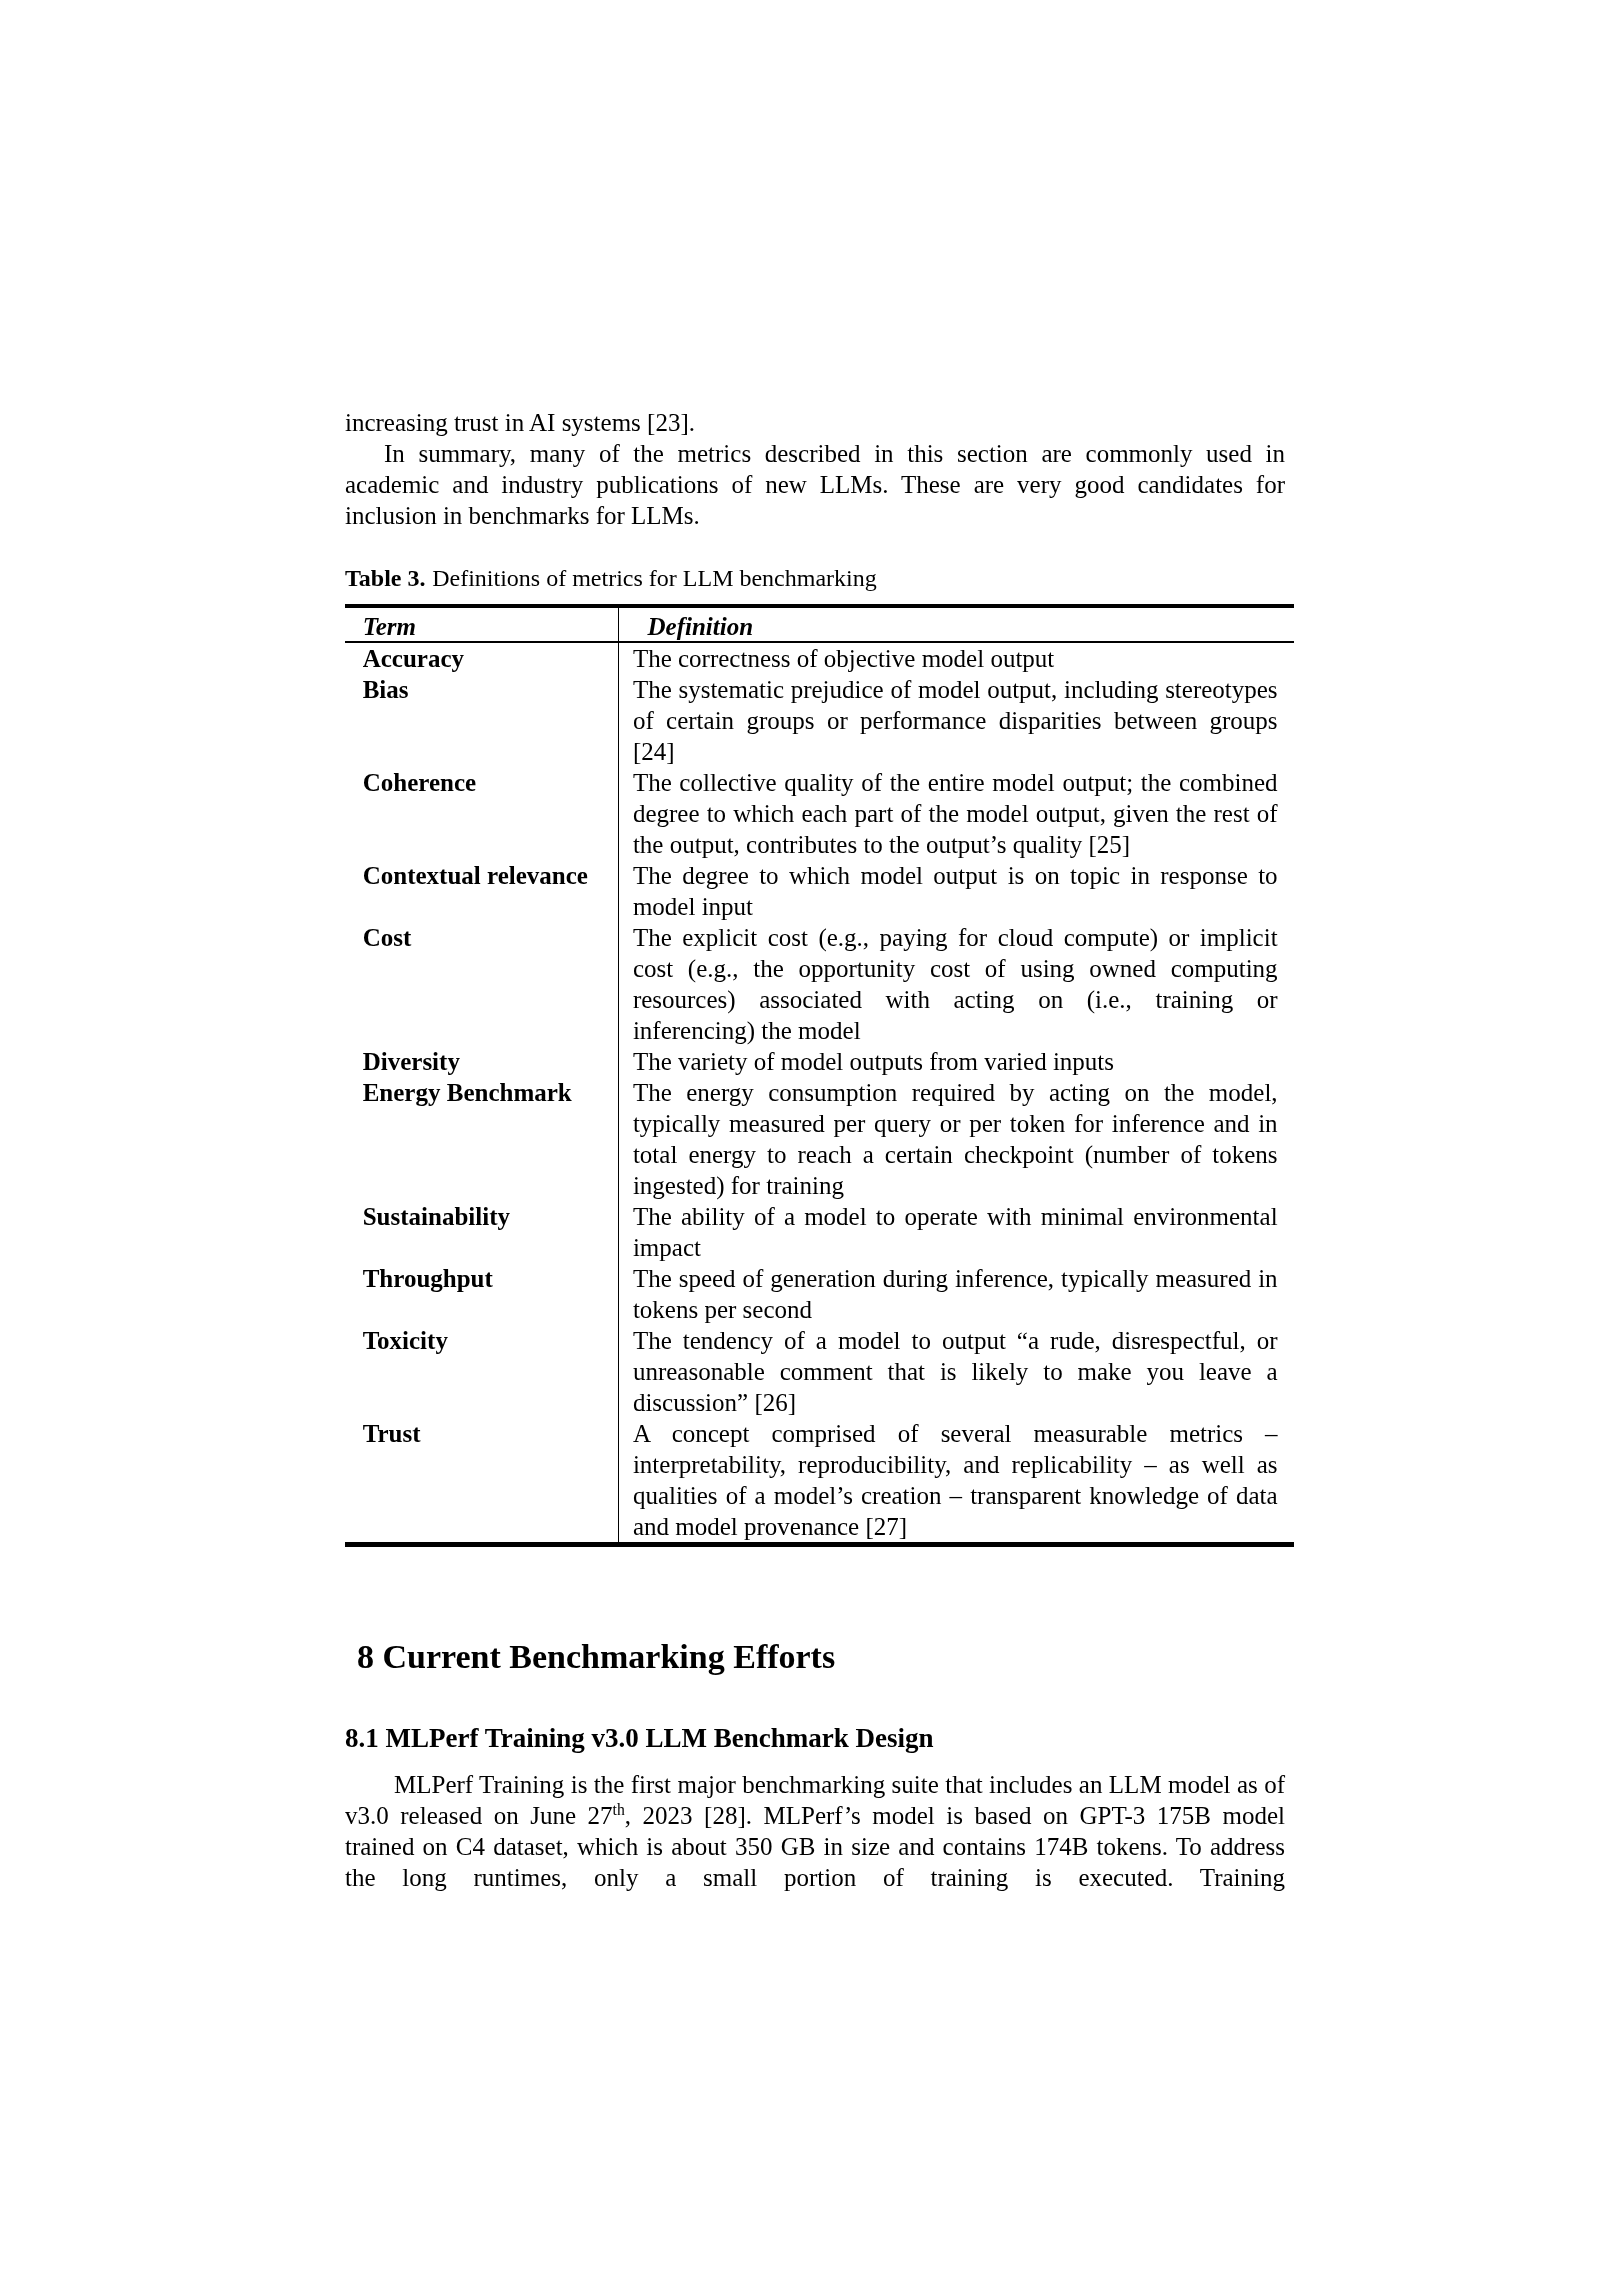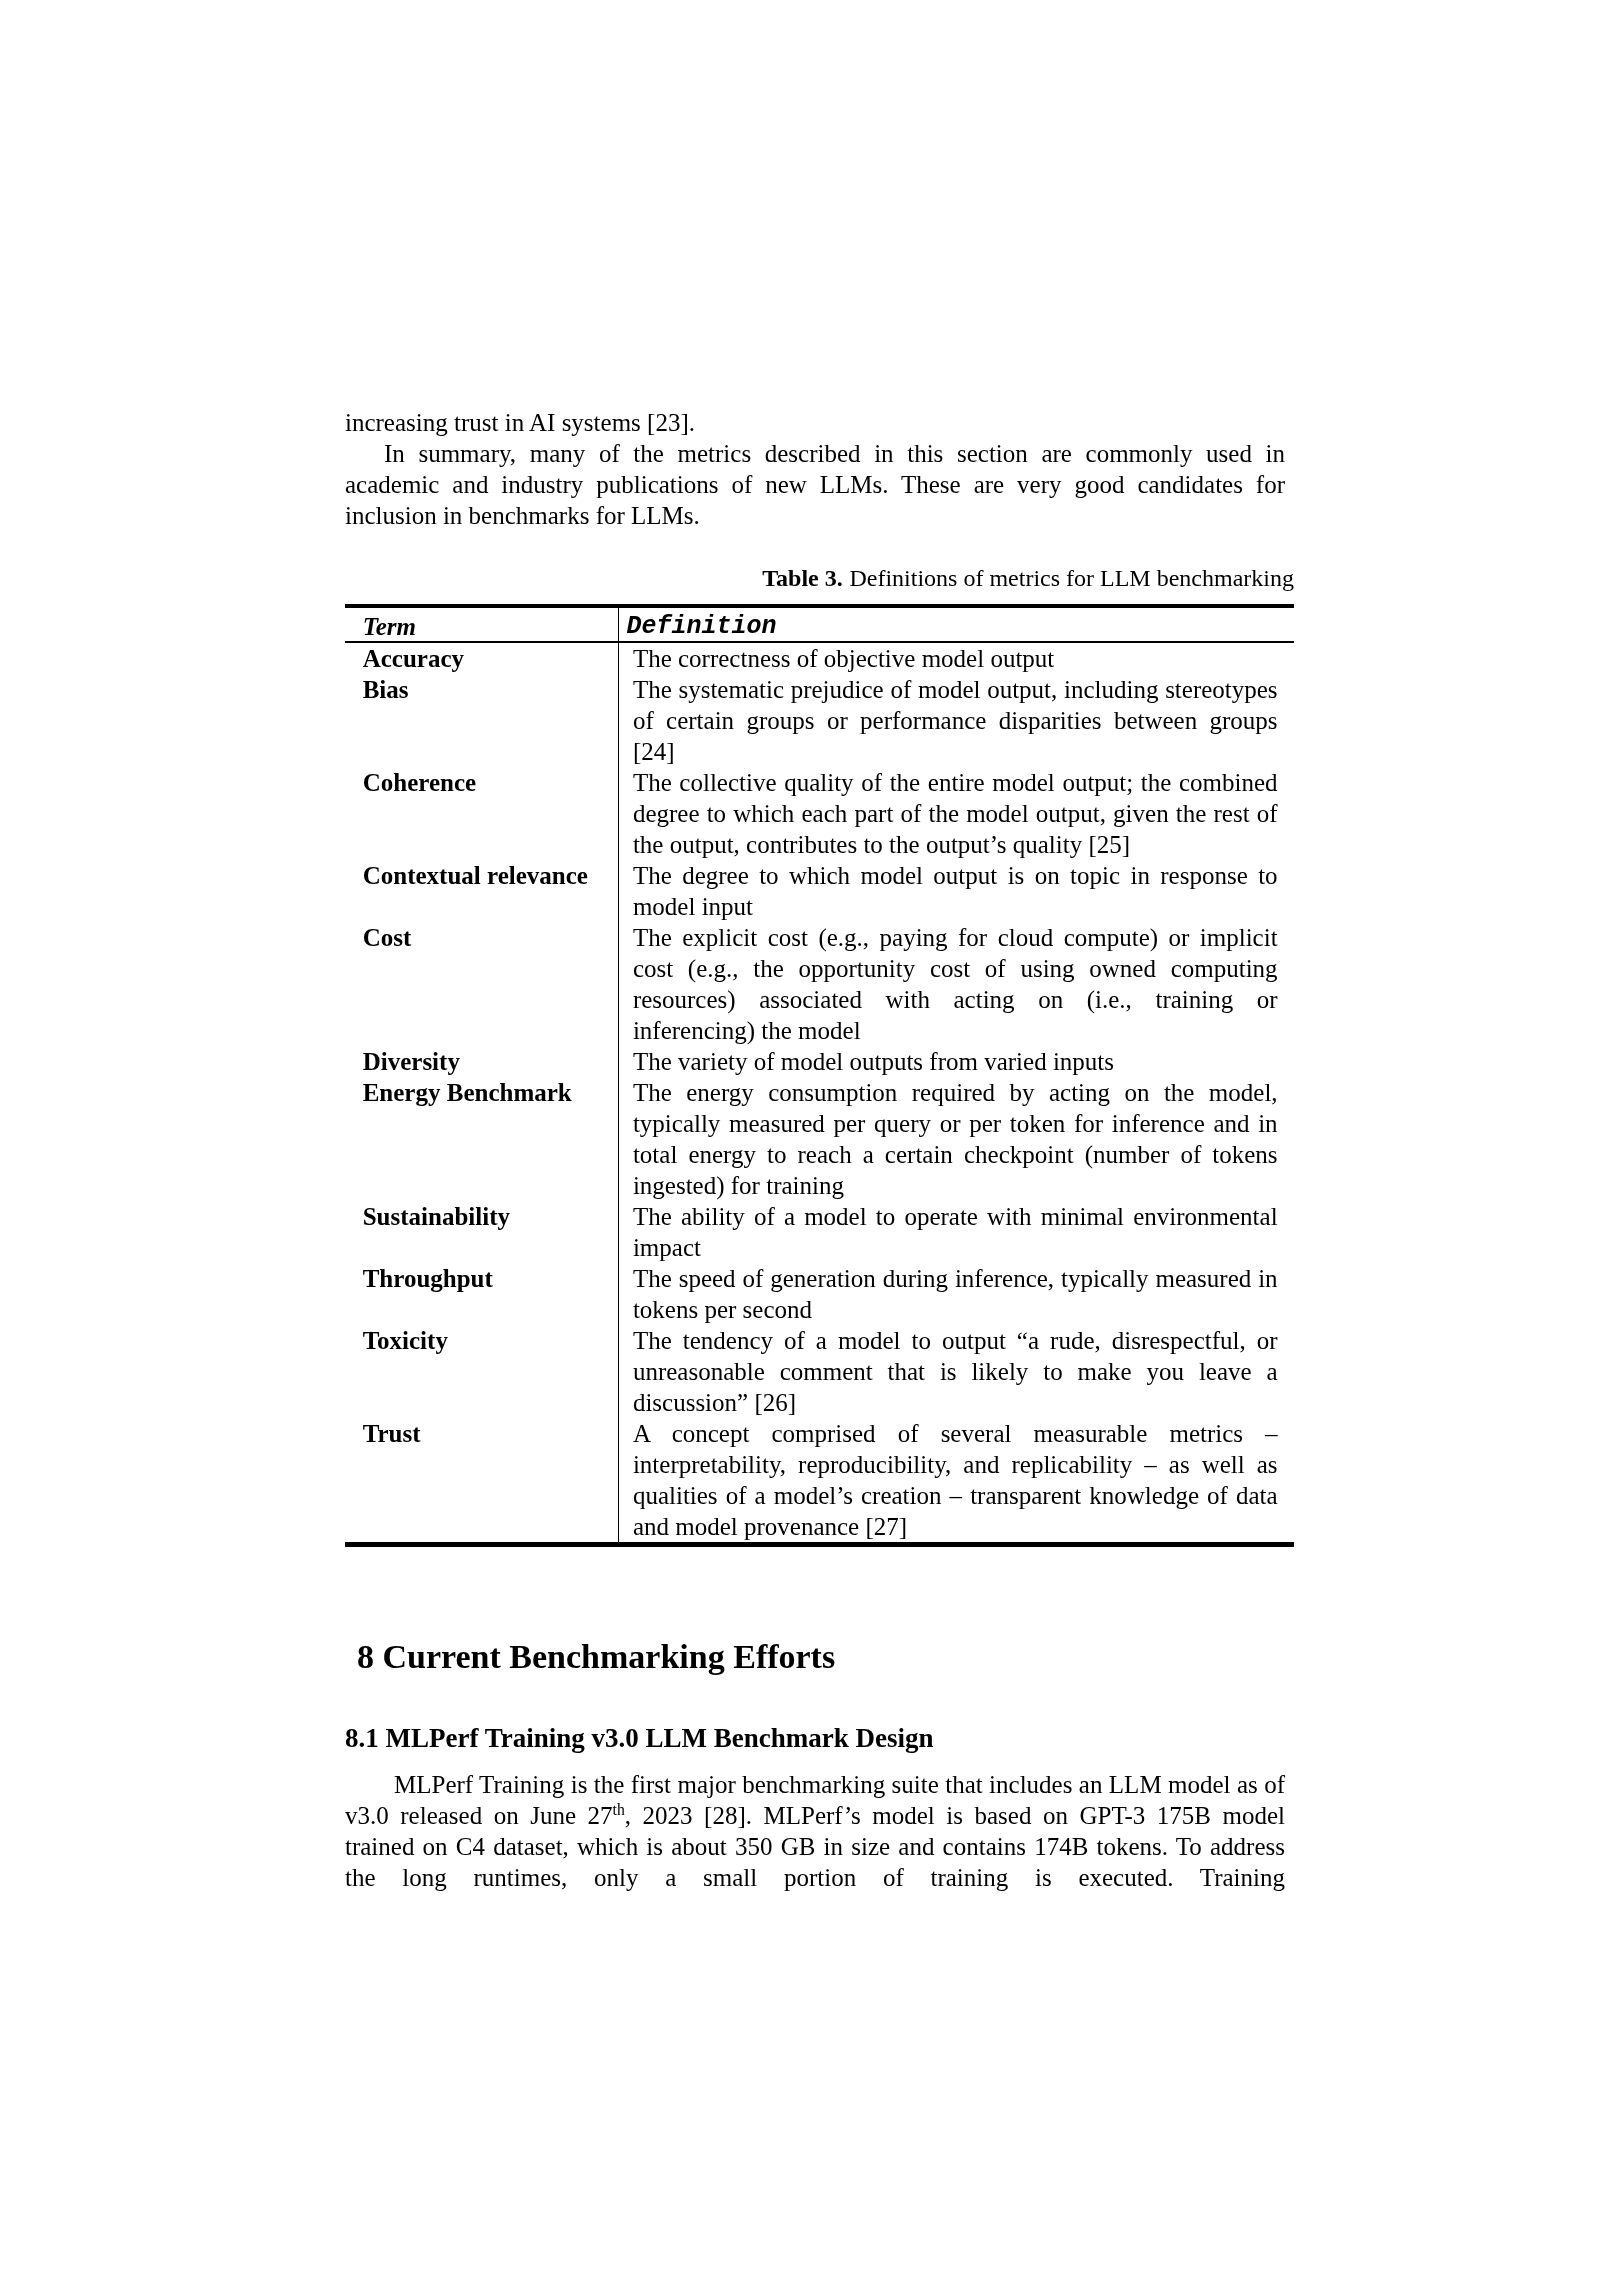--- a/index.html
+++ b/index.html
@@ -21,21 +21,21 @@
     text-align: justify;
   }
   .intro p { margin: 0; }
   .intro p.indent { text-indent: 39px; }
 
   
   .caption {
     position: absolute;
     left: 345px; top: 563px; width: 949px;
     font-size: 24px; line-height: 31px;
-    text-align: right;
+    text-align: left;
   }
   .cap-label { font-weight: bold; margin-right: 0.28em; }
 
   
   table.metrics {
     position: absolute;
     left: 345px; top: 604px; width: 949px;
     border-collapse: collapse;
     table-layout: fixed;
     border-top: 4.6px solid #000;
@@ -45,21 +45,21 @@
   table.metrics col.c1 { width: 273px; }
   table.metrics thead th {
     text-align: left;
     font-style: italic;
     font-weight: bold;
     line-height: 29px;
     padding: 3.9px 0 0 17.7px;
     border-bottom: 2px solid #000;
   }
   table.metrics thead th:first-child { border-right: 1.3px solid #000; }
-  table.metrics thead th.def-col { padding-left: 8px; font-family: Liberation Mono, monospace; }
+  table.metrics thead th.def-col { padding-left: 29px; }
   table.metrics tbody td {
     vertical-align: top;
     line-height: 31px;
     padding: 0;
     font-family: Liberation Serif, serif;
   }
   table.metrics tbody td.term-cell {
     font-weight: bold;
     padding: 0 19.6px 0 17.7px;
     border-right: 1.3px solid #000;

